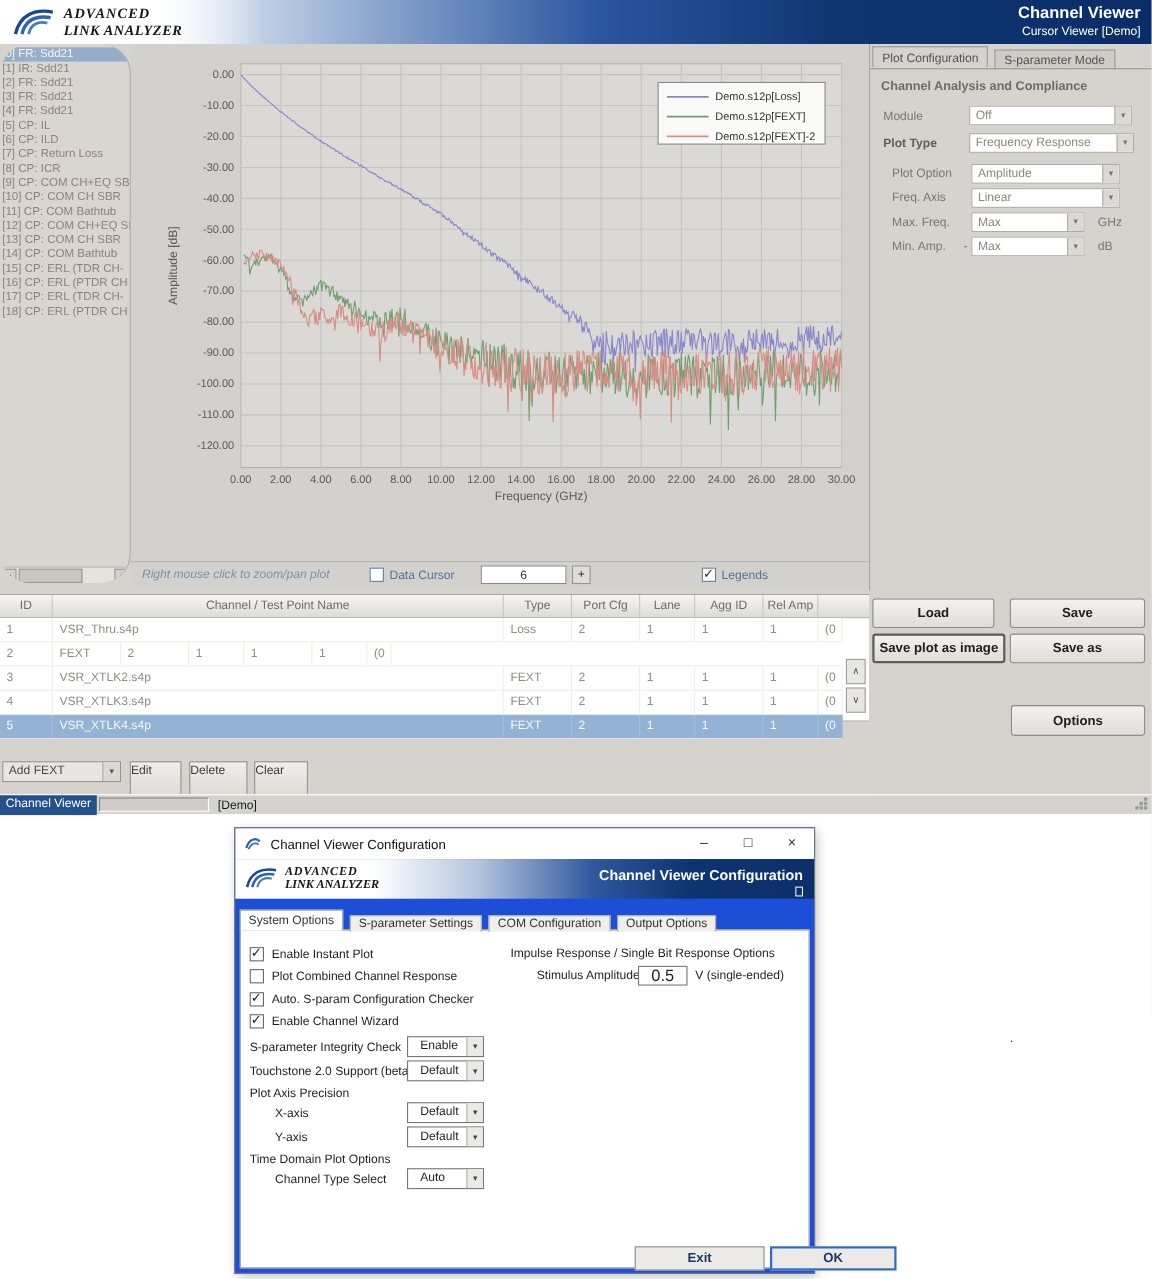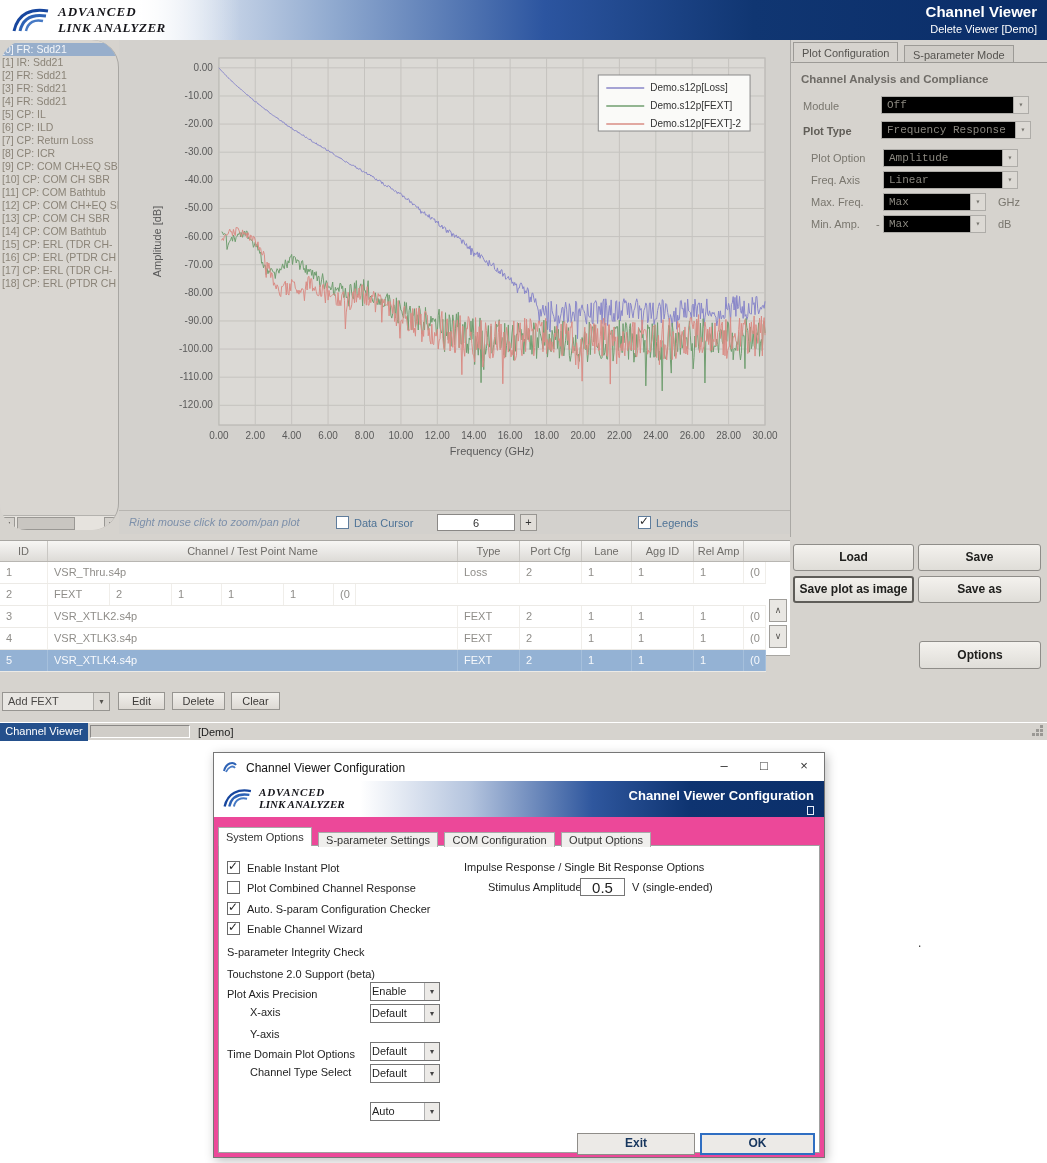--- a/index.html
+++ b/index.html
@@ -49,29 +49,29 @@
 
   
   .config-panel { position:absolute; left:790px; top:40px; width:257px; height:497px; background:#d6d3ce; border-left:1px solid #aaa8a4; }
   .cp-tabs { position:absolute; left:2px; top:2px; height:20px; }
   .cp-tab { display:inline-block; padding:3px 8px 2px; font-size:11px; color:#55534f; background:#cfccc7; border:1px solid #9c9a96; border-bottom:none; margin-right:1px; position:relative; top:2px; }
   .cp-tab.active { background:#d6d3ce; top:0; padding-top:4px; z-index:2; }
   .cp-body { position:absolute; left:0; top:22px; right:0; bottom:0; border-top:1px solid #9c9a96; }
   .cp-group-title { position:absolute; left:10px; top:10px; font-size:11.5px; font-weight:bold; color:#6e6b66; }
   .cp-label { position:absolute; font-size:11px; color:#79766e; }
   .cp-label.b { font-weight:bold; color:#615e58; }
-  .dd { position:absolute; height:18px; background:#000000; border:1px solid #aeaca8; font-size:11px; color:#8a877f; line-height:16px; padding-left:5px; overflow:hidden; white-space:nowrap;font-family:Liberation Mono, monospace; }
+  .dd { position:absolute; height:18px; background:#ffffff; border:1px solid #aeaca8; font-size:11px; color:#8a877f; line-height:16px; padding-left:5px; overflow:hidden; white-space:nowrap; }
   .dd .dd-arrow { position:absolute; right:0; top:0; width:15px; height:16px; background:#dcd9d4; border-left:1px solid #aeaca8; text-align:center; line-height:16px; color:#77756f; font-size:8px; }
   .cp-unit { position:absolute; left:207px; font-size:11px; color:#79766e; }
   .cp-prefix { position:absolute; left:85px; font-size:11px; color:#79766e; }
 
   
   .side-buttons { position:absolute; left:790px; top:537px; width:257px; height:185px; background:#d6d3ce; }
   .btn { position:absolute; background:linear-gradient(#f4f2ee,#dfddd8); border:1px solid #8f8d89; border-radius:3px; font-size:12px; font-weight:bold; color:#20201e; text-align:center; }
-  .btn-load { left:3px; top:7px; width:121px; height:27px; line-height:25px; }
+  .btn-load { left:3px; top:7px; width:111px; height:27px; line-height:25px; }
   .btn-save { left:128px; top:7px; width:123px; height:27px; line-height:25px; }
   .btn-saveplot { left:3px; top:39px; width:121px; height:27px; line-height:23px; border:2px solid #5f5d59; }
   .btn-saveas { left:128px; top:39px; width:123px; height:27px; line-height:25px; }
   .btn-options { left:129px; top:104px; width:122px; height:28px; line-height:26px; }
   .btn-plot { left:3px; top:145px; width:249px; height:29px; line-height:27px; font-size:13px; }
 
   
   .grid { position:absolute; left:0; top:540px; width:790px; height:116px; background:#ffffff; border-top:1px solid #a8a6a2; border-bottom:1px solid #a8a6a2; }
   .grid-header { display:flex; height:21px; background:linear-gradient(#f7f6f4,#dddbd7); border-bottom:1px solid #b8b6b2; }
   .grid-header span { border-right:1px solid #c9c7c3; font-size:11px; color:#6f6d69; text-align:center; line-height:20px; overflow:hidden; white-space:nowrap; }
@@ -79,34 +79,34 @@
   .grid-row span { line-height:21px; border-right:1px solid #f0eeea; overflow:hidden; white-space:nowrap; text-align:left; padding-left:6px; }
   .grid-row.sel { background:#94b2d4; color:#f7f9fc; }
   .grid-row.sel span { border-right-color:#a6c0dc; }
   .c-id{width:48px;} .c-name{width:410px;} .c-type{width:62px;} .c-port{width:62px;} .c-lane{width:50px;} .c-agg{width:62px;} .c-rel{width:50px;} .c-clip{width:22px;}
   .tbl-btn { position:absolute; right:3px; width:18px; height:23px; background:#e9e7e3; border:1px solid #a09e9a; font-size:9px; color:#55534f; text-align:center; line-height:21px; }
   .tbl-up { top:58px; } .tbl-down { top:84px; }
 
   
   .combo { position:absolute; left:2px; top:692px; width:108px; height:19px; background:#e8e6e2; border:1px solid #979591; font-size:11px; color:#4a4846; line-height:17px; padding-left:5px; }
   .combo .dd-arrow { position:absolute; right:0; top:0; width:16px; height:17px; background:#dcd9d4; border-left:1px solid #aeaca8; text-align:center; line-height:17px; color:#55534f; font-size:8px; }
-  .abtn { position:absolute; top:692px; height:18px; background:linear-gradient(#f1efeb,#ddd9d4); border:1px solid #979591; font-size:11px; color:#3c3a38; text-align:center; line-height:17px; }
+  .abtn { position:absolute; top:692px; height:34px; background:linear-gradient(#f1efeb,#ddd9d4); border:1px solid #979591; font-size:11px; color:#3c3a38; line-height:17px; }
   .abtn-edit { left:118px; width:47px; } .abtn-delete { left:172px; width:53px; } .abtn-clear { left:231px; width:49px; }
 
   
   .statusbar { position:absolute; left:0; top:722px; width:1047px; height:18px; background:#d6d3ce; border-top:1px solid #ffffff; }
   .sb-tab { position:absolute; left:0; top:0; width:88px; height:18px; background:#24508c; color:#ffffff; font-size:11px; text-align:center; line-height:17px; }
   .sb-inset { position:absolute; left:90px; top:2px; width:100px; height:13px; border:1px solid; border-color:#8a8886 #ffffff #ffffff #8a8886; background:#d0cdc8; }
   .sb-demo { position:absolute; left:198px; top:3px; font-size:11px; color:#1a1a1a; }
   .grip { position:absolute; right:3px; bottom:3px; width:12px; height:12px; }
   .grip::after { content:""; position:absolute; left:8px; top:0; width:3px; height:3px; background:#9a9894;
     box-shadow:0 4px #9a9894, 0 8px #9a9894, -4px 4px #9a9894, -4px 8px #9a9894, -8px 8px #9a9894; }
 
   
-  .dialog { position:absolute; left:213px; top:752px; width:612px; height:406px; background:#ec4899; border:1px solid #767676; box-shadow:2px 3px 10px rgba(0,0,0,0.25); }
+  .dialog { position:absolute; left:213px; top:752px; width:528px; height:406px; background:#1d4ed8; border:1px solid #767676; box-shadow:2px 3px 10px rgba(0,0,0,0.25); }
   .dlg-titlebar { position:absolute; left:0; top:0; width:100%; height:28px; background:#ffffff; }
   .dlg-icon { position:absolute; left:8px; top:6px; }
   .dlg-title { position:absolute; left:32px; top:8px; font-size:12px; color:#111111; }
   .dlg-winbtns { position:absolute; right:0; top:0; height:28px; display:flex; }
   .dlg-winbtn { width:40px; height:28px; text-align:center; line-height:26px; font-size:13px; color:#333333; }
   .dlg-banner { position:absolute; left:0; top:28px; width:100%; height:36px;
     background:linear-gradient(90deg,#ffffff 0%,#ffffff 24%,#b4c4de 42%,#2f579e 62%,#0e3471 78%,#0b2f6a 100%); }
   .dlg-logo { position:absolute; left:6px; top:4px; display:flex; align-items:center; }
   .dlg-logo-text { margin-left:5px; font-family:"Liberation Serif","DejaVu Serif",serif; font-style:italic; font-weight:bold; color:#15151a; }
   .dlg-logo-l1 { font-size:11px; letter-spacing:0.8px; } .dlg-logo-l2 { font-size:11px; }
@@ -115,21 +115,21 @@
   .dlg-tabs { position:absolute; left:4px; top:74px; height:18px; z-index:2; }
   .dlg-tab { display:inline-block; padding:0 7px; font-size:11px; color:#333333; background:#f0efed; border:1px solid #a8a8a8; border-bottom:none; margin-right:2px; position:relative; top:3px; height:15px; line-height:15px; }
   .dlg-tab.active { background:#ffffff; top:0; height:19px; line-height:18px; }
   .dlg-page { position:absolute; left:4px; right:4px; top:92px; bottom:4px; border:1px solid #a0a0a0; background:#ffffff; }
   .dlg-cb-row { position:absolute; left:8px; height:14px; }
   .dlg-cbx { position:absolute; left:0; top:0; width:13px; height:13px; border:1px solid #6a6a6a; background:#ffffff; }
   .dlg-cbx .ck { display:none; position:absolute; left:0px; top:-3px; font-size:12px; color:#222222; }
   .dlg-cbx.checked .ck { display:block; }
   .dlg-cb-label { position:absolute; left:20px; top:1px; font-size:11px; color:#1f1f1f; white-space:nowrap; }
   .dlg-label { position:absolute; font-size:11px; color:#1f1f1f; white-space:nowrap; }
-  .wdd { position:absolute; width:70px; height:19px; background:#ffffff; border:1px solid #767676; font-size:11px; color:#1f1f1f; line-height:17px; padding-left:1px;margin-top:40px; }
+  .wdd { position:absolute; width:70px; height:19px; background:#ffffff; border:1px solid #767676; font-size:11px; color:#1f1f1f; line-height:17px; padding-left:11px; }
   .wdd .dd-arrow { position:absolute; right:0; top:0; width:15px; height:17px; background:#eceae7; border-left:1px solid #b0b0b0; text-align:center; line-height:17px; color:#444444; font-size:8px; }
   .stim-input { position:absolute; left:361px; top:32px; width:45px; height:18px; border:1px solid #767676; text-align:center; font-size:15px; color:#1f1f1f; background:#ffffff; }
   .dlg-btn2 { position:absolute; height:22px; background:#eceae7; border:1px solid #8f8d89; font-size:12px; font-weight:bold; color:#17365e; text-align:center; line-height:19px; }
   .dlg-exit { left:358px; top:287px; width:118px; }
   .dlg-ok { left:481px; top:287px; width:115px; border:2px solid #2f6ec2; line-height:17px; }
 
   .stray-dot { position:absolute; left:918px; top:936px; font-size:12px; color:#333333; }
 </style>
 </head>
 <body>
@@ -143,21 +143,21 @@
         <path d="M12 26 C 15 13, 25 9, 38 11" stroke="#2d62b5" stroke-width="3" fill="none"></path>
         <path d="M18 26 C 20 17, 27 14, 35 16" stroke="#4679c4" stroke-width="2.5" fill="none"></path>
       </svg>
       <div class="logo-text">
         <div class="logo-l1">ADVANCED</div>
         <div class="logo-l2">LINK ANALYZER</div>
       </div>
     </div>
     <div class="header-titles">
       <div class="header-title">Channel Viewer</div>
-      <div class="header-subtitle">Delete Viewer [Demo]</div>
+      <div class="header-subtitle">Cursor Viewer [Demo]</div>
     </div>
   </div>
 
   <div class="sidebar">
     <div class="sb-item sel">[0] FR: Sdd21</div>
     <div class="sb-item">[1] IR: Sdd21</div>
     <div class="sb-item">[2] FR: Sdd21</div>
     <div class="sb-item">[3] FR: Sdd21</div>
     <div class="sb-item">[4] FR: Sdd21</div>
     <div class="sb-item">[5] CP: IL</div>

